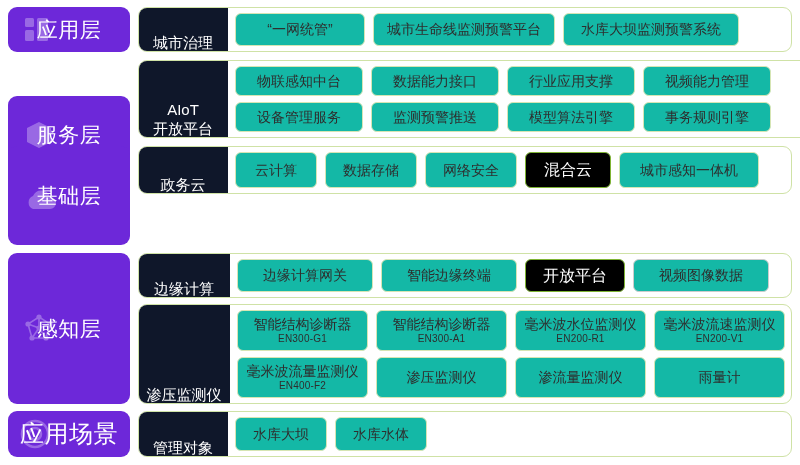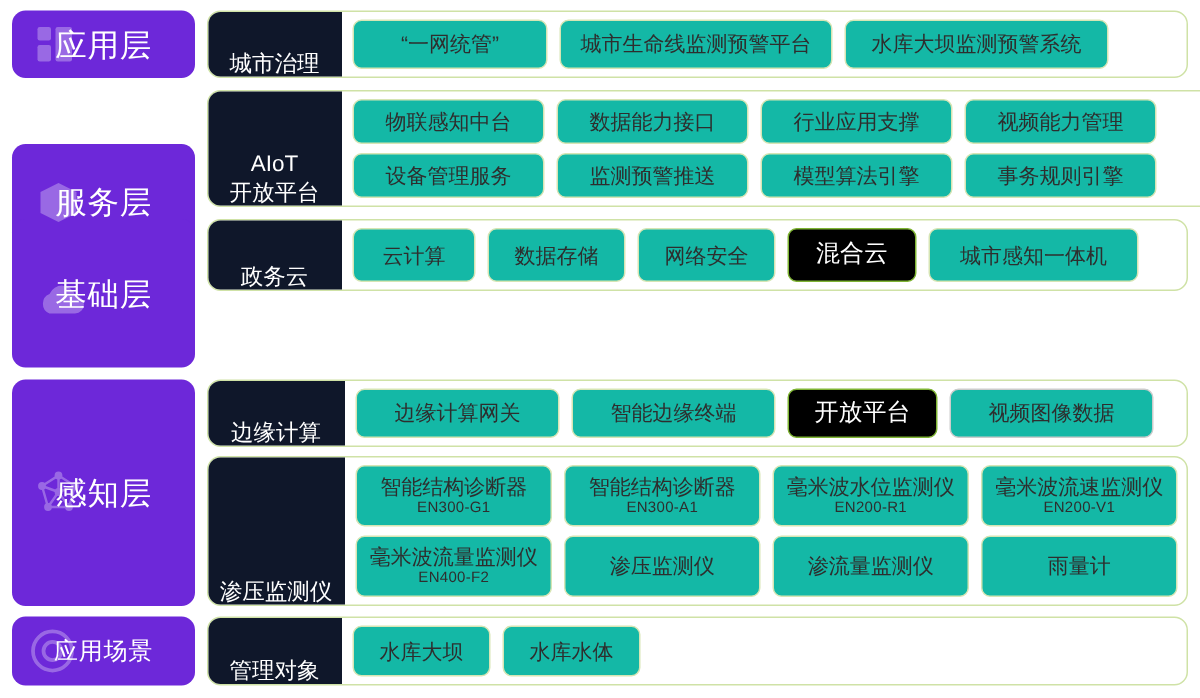--- a/index.html
+++ b/index.html
@@ -33,21 +33,21 @@
   }
   .layer-title {
     position: relative;
     z-index: 2;
     color: #ffffff;
     font-size: 21px;
     font-weight: normal;
     letter-spacing: 0.5px;
     white-space: nowrap;
   }
-  .layer-title.small { font-size: 16px; }
+  .layer-title.small { font-size: 24px; }
   .layer-glyph {
     position: absolute;
     z-index: 1;
     opacity: 0.30;
     color: #ffffff;
     pointer-events: none;
   }
 
   
   .row-box {

